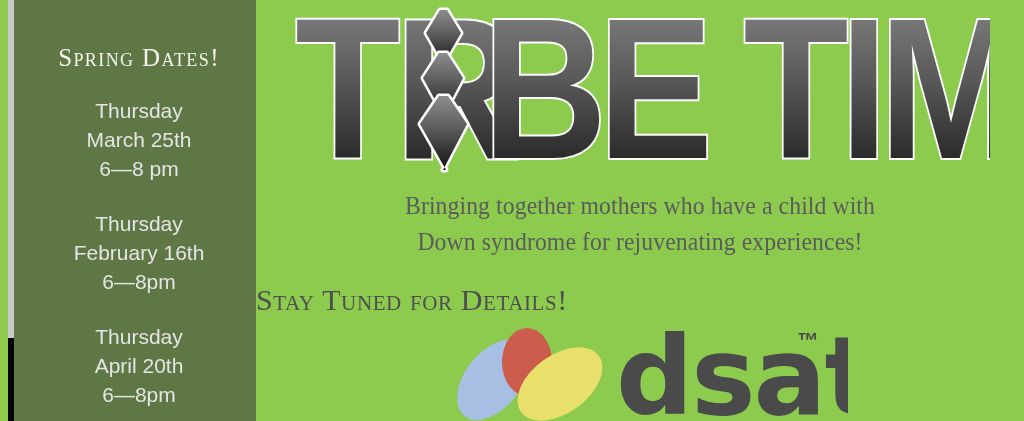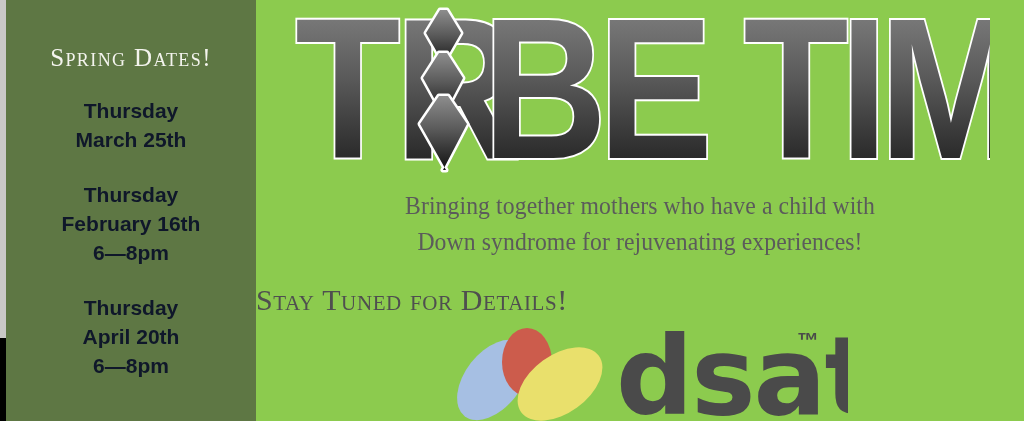--- a/index.html
+++ b/index.html
@@ -11,21 +11,21 @@
     position:relative;
     width:1024px;
     height:421px;
     overflow:hidden;
     background:#8ccb4e;
   }
 
   
   #sidebar{
     position:absolute;
-    left:0; top:0;
+    left:8px; top:0;
     width:256px; height:421px;
     background:#5e7744;
     box-sizing:border-box;
     padding:0;
     overflow:hidden;
   }
   
   .edge-strip{
     position:absolute;
     left:0;
@@ -48,24 +48,24 @@
     font-weight:400;
     font-size:25px;
     letter-spacing:1.4px;
     color:#f4f4ee;
     margin-top:45px;
     line-height:1;
   }
 
   .date-block{
     font-family:"Liberation Sans", sans-serif;
-    font-weight:700;
+    font-weight:400;
     font-size:21px;
     line-height:29px;
-    color:#0f172a;
+    color:#e5e5e5;
     margin-top:26px;
   }
   .date-block .ln{ display:block; }
 
   
   #main{
     position:absolute;
     left:256px; top:0;
     width:768px; height:421px;
     background:#8ccb4e;
@@ -130,20 +130,21 @@
 
     <div class="edge-strip light"></div>
     <div class="edge-strip dark"></div>
 
     <div id="sidebar-inner">
       <div class="sidebar-heading">Spring Dates!</div>
 
       <div class="date-block">
         <span class="ln">Thursday</span>
         <span class="ln">March 25th</span>
+        <span class="ln">6—8 pm</span>
       </div>
 
       <div class="date-block">
         <span class="ln">Thursday</span>
         <span class="ln">February 16th</span>
         <span class="ln">6—8pm</span>
       </div>
 
       <div class="date-block">
         <span class="ln">Thursday</span>

